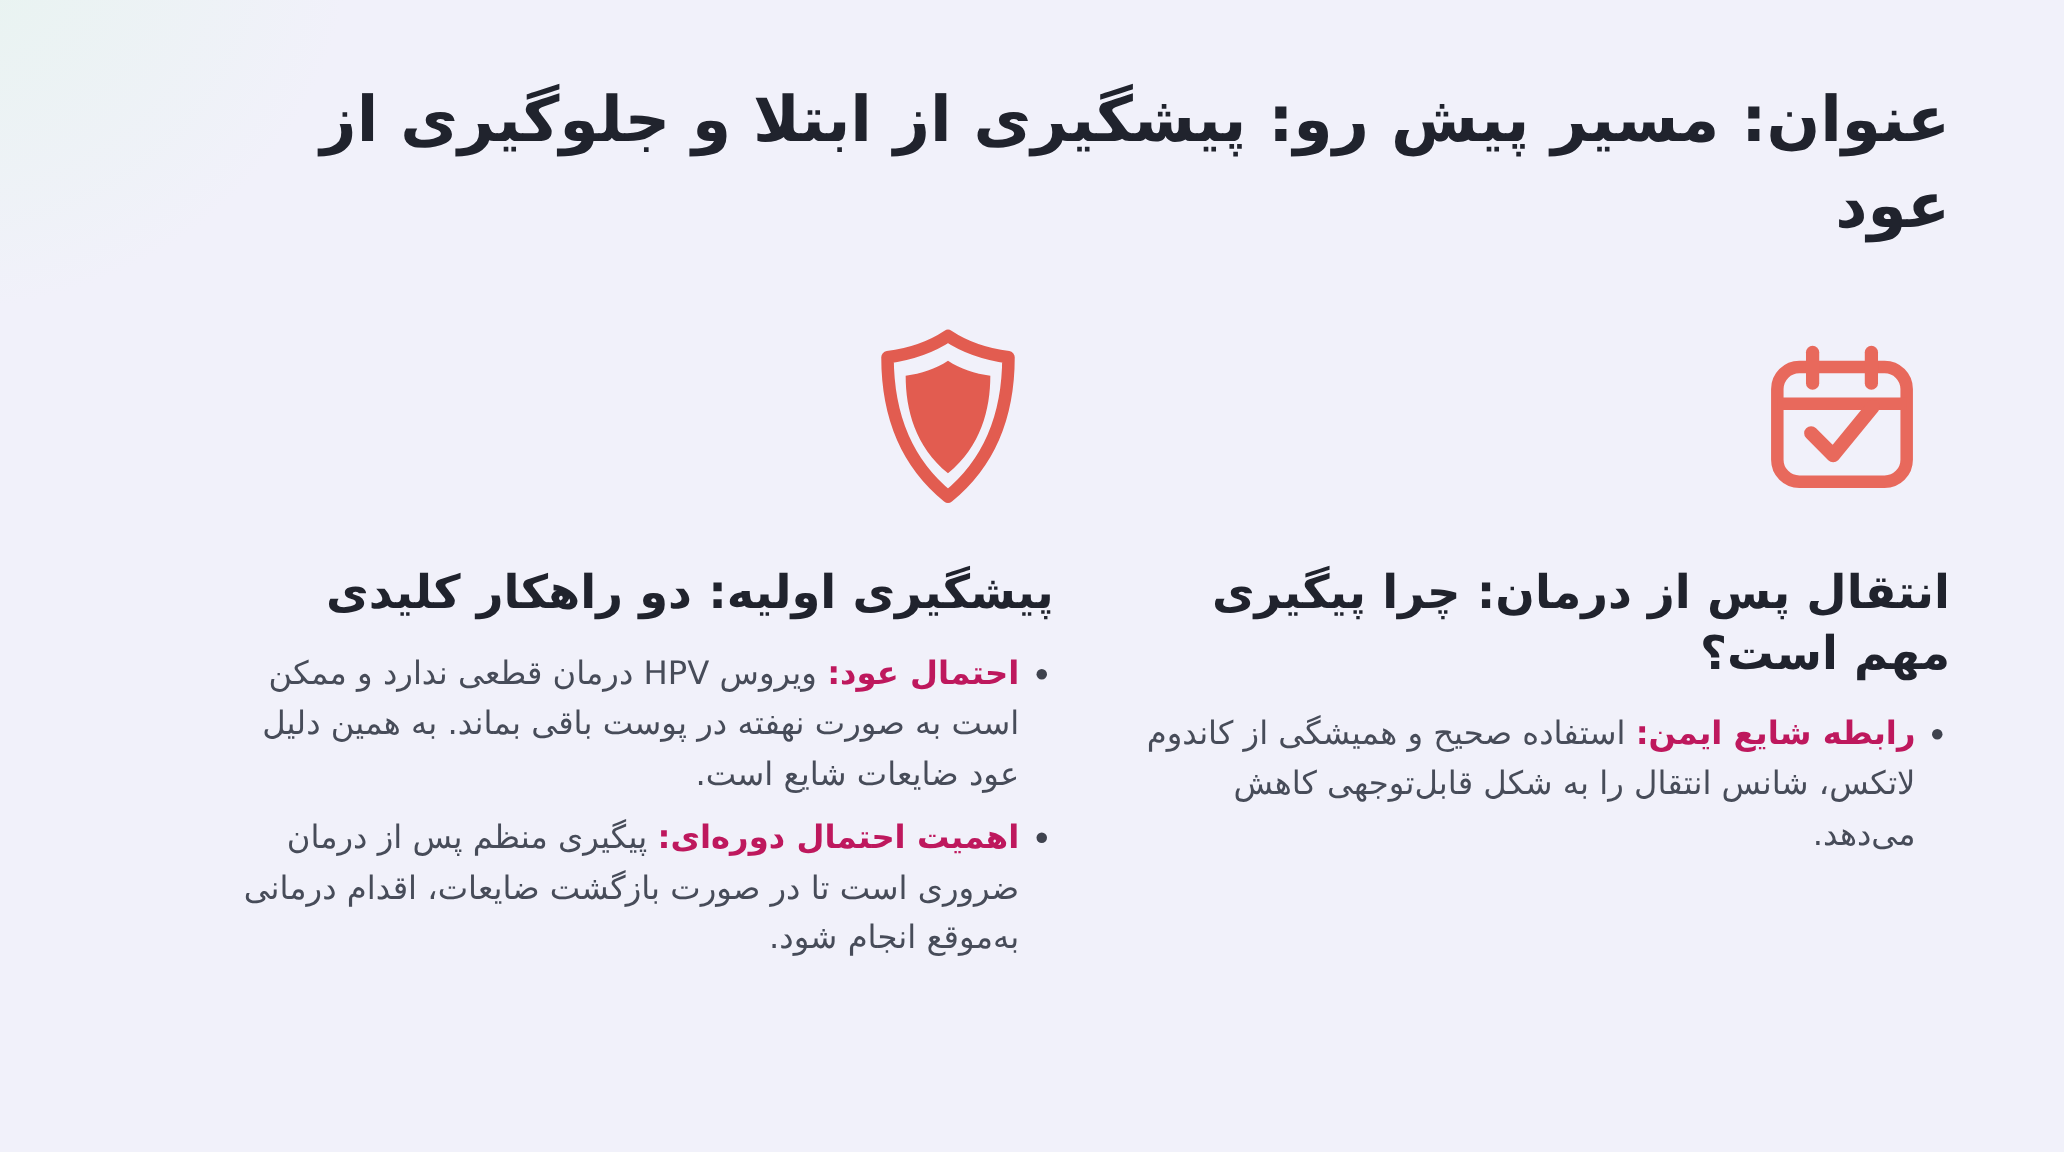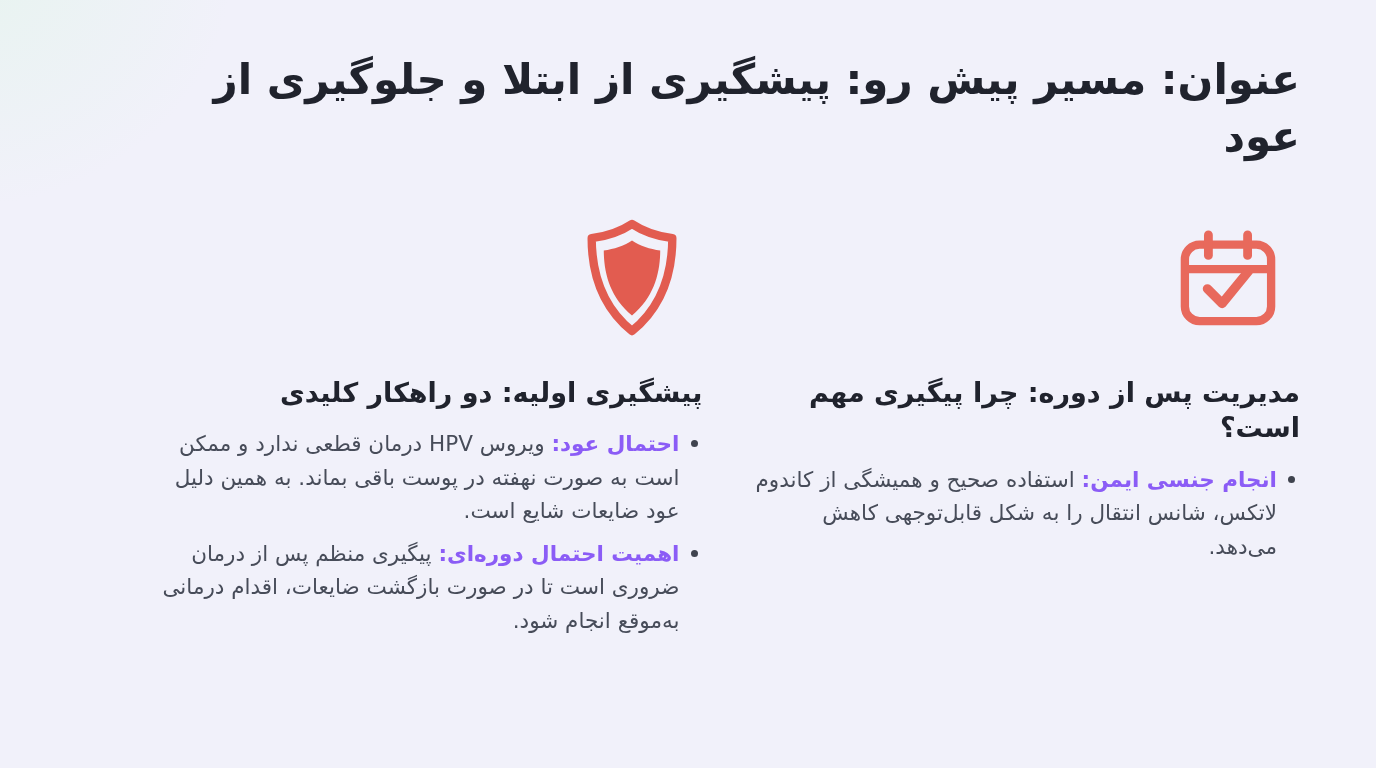--- a/index.html
+++ b/index.html
@@ -44,21 +44,21 @@
   .icon-wrap{
     height:122px;
     display:flex;
     align-items:center;
     justify-content:flex-start; 
     padding-right:20px;
   }
   .icon-wrap svg{display:block;}
   h2.col-heading{
     margin:36px 0 0 0;
-    font-size:27px;
+    font-size:31px;
     font-weight:800;
     line-height:1.3;
     color:var(--heading-text);
     text-align:right;
   }
   ul.bullets{
     margin:17px 0 0 0;
     padding:0 23px 0 0;
     list-style:none;
   }
@@ -74,21 +74,21 @@
     content:"";
     position:absolute;
     right:-18px;
     top:13px;
     width:7px;height:7px;
     border-radius:50%;
     background:var(--bullet-dot);
   }
   ul.bullets .lead{
     font-weight:800;
-    color:#8b5cf6;
+    color:#be185d;
   }
 </style>
 </head>
 <body>
 
 <div class="page">
 
   <h1 class="title">عنوان: مسیر پیش رو: پیشگیری از ابتلا و جلوگیری از عود</h1>
 
   <div class="columns">
@@ -98,24 +98,24 @@
         <span>
           <svg width="104" height="98" viewBox="0 0 104 100" fill="none">
             <rect x="8" y="16" width="88" height="78" rx="15" stroke="var(--accent-soft)" stroke-width="8.5"></rect>
             <line x1="8" y1="41" x2="96" y2="41" stroke="var(--accent-soft)" stroke-width="8.5"></line>
             <line x1="32" y1="6" x2="32" y2="27" stroke="var(--accent-soft)" stroke-width="9" stroke-linecap="round"></line>
             <line x1="72" y1="6" x2="72" y2="27" stroke="var(--accent-soft)" stroke-width="9" stroke-linecap="round"></line>
             <polyline points="31,61 46,76 73,43" stroke="var(--accent-soft)" stroke-width="9.5" stroke-linecap="round" stroke-linejoin="round" fill="none"></polyline>
           </svg>
         </span>
       </div>
-      <h2 class="col-heading">مدیریت پس از دوره: چرا پیگیری مهم است؟</h2>
+      <h2 class="col-heading">انتقال پس از درمان: چرا پیگیری مهم است؟</h2>
       <ul class="bullets">
         <li>
-          <span class="lead">انجام جنسی ایمن:</span>
+          <span class="lead">رابطه شایع ایمن:</span>
           <span>استفاده صحیح و همیشگی از کاندوم لاتکس، شانس انتقال را به شکل قابل‌توجهی کاهش می‌دهد.</span>
         </li>
       </ul>
     </section>
 
     <section class="column">
       <div class="icon-wrap">
         <span>
           <svg width="102" height="118" viewBox="0 0 102 120" fill="none">
             <path d="M51 5 C63 13 77 17.5 92 19.5 C92 52 83 88 51 114 C19 88 10 52 10 19.5 C25 17.5 39 13 51 5 Z" stroke="var(--accent)" stroke-width="8.5" stroke-linejoin="round" fill="none"></path>

